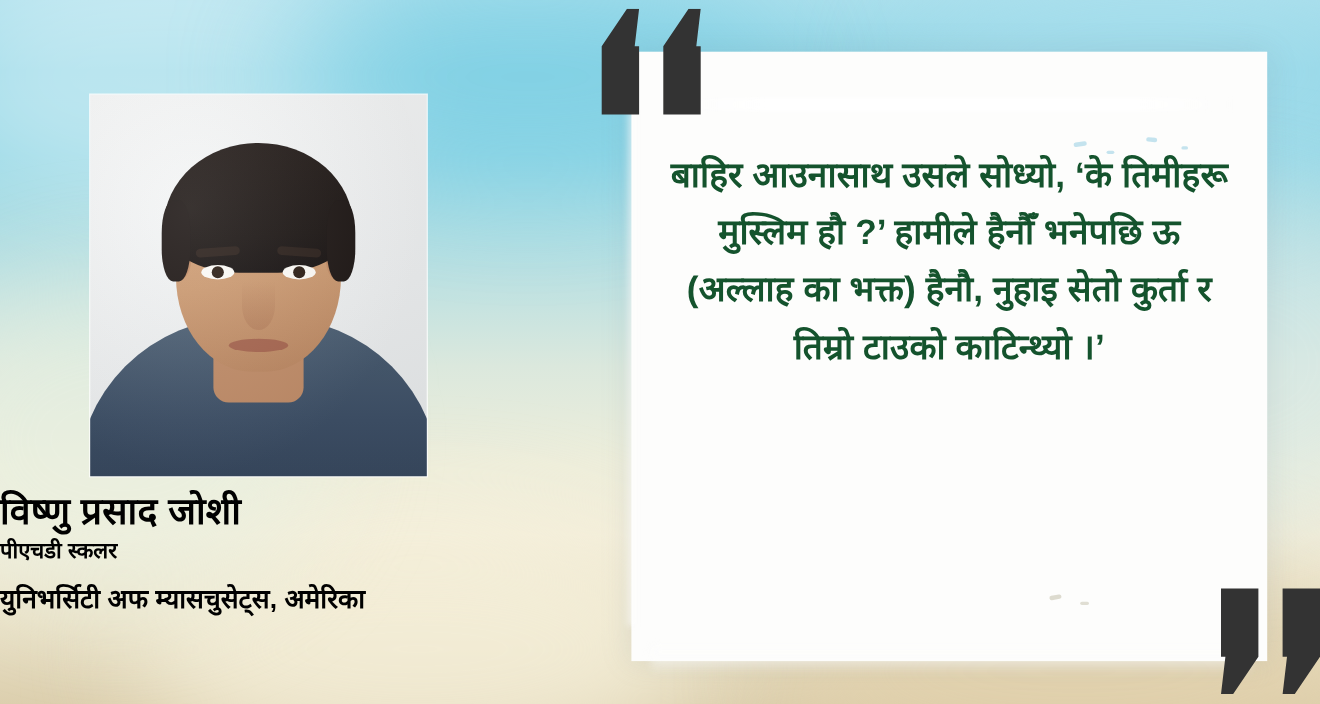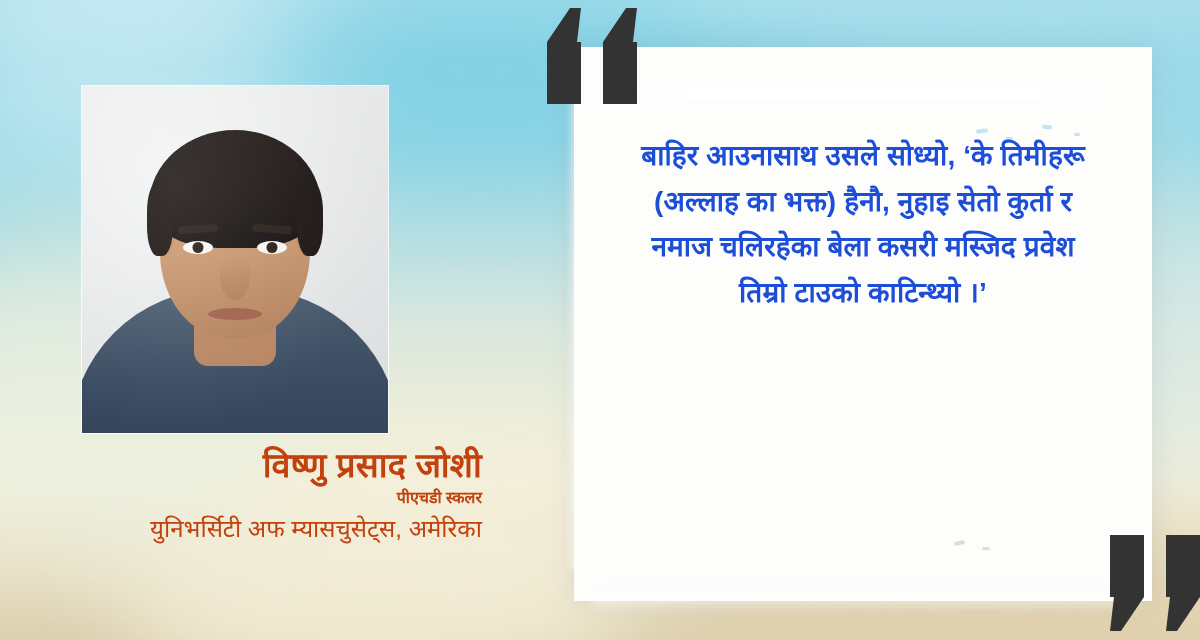--- a/index.html
+++ b/index.html
@@ -181,45 +181,45 @@
   }
   .ph-shadow {
     position: absolute;
     inset: 0;
     background: radial-gradient(ellipse at 30% 30%, rgba(255,255,255,.12), rgba(0,0,0,.05) 70%);
   }
 
   
   .caption {
     position: absolute;
-    left: 12px;
+    left: 0;
     top: 445px;
     width: 470px;
-    text-align: right;
-    color: #c2410c;
+    text-align: left;
+    color: #000000;
   }
   .cap-name {
     font-size: 34px;
     font-weight: 700;
     line-height: 1.22;
     letter-spacing: .2px;
     white-space: nowrap;
   }
   .cap-role {
-    font-size: 16px;
+    font-size: 20px;
     font-weight: 700;
     line-height: 1.3;
     margin-top: 2px;
     white-space: nowrap;
   }
   .cap-affil {
     font-size: 24px;
-    font-weight: 400;
+    font-weight: 700;
     line-height: 1.3;
-    margin-top: 4px;
+    margin-top: 16px;
     white-space: nowrap;
   }
 
   
   .quote-card {
     position: absolute;
     left: 574px;
     top: 47px;
     width: 578px;
     height: 554px;
@@ -269,22 +269,22 @@
   .fl4 { left: 500px; top: 86px;  width: 6px;  height: 3px; }
   .fl5 { left: 380px; top: 494px; width: 11px; height: 4px; background: rgba(200,196,176,.6); transform: rotate(-10deg); }
   .fl6 { left: 408px; top: 500px; width: 8px;  height: 3px; background: rgba(200,196,176,.55); }
 
   .quote-text {
     position: absolute;
     left: 14px;
     top: 86px;
     width: 550px;
     text-align: center;
-    color: #1d4ed8;
-    font-size: 28px;
+    color: #14532d;
+    font-size: 32px;
     font-weight: 700;
     line-height: 1.63;
     letter-spacing: .1px;
   }
   .quote-text .ln { display: block; white-space: nowrap; }
 
   
   .qmark {
     position: absolute;
     pointer-events: none;
@@ -338,22 +338,22 @@
     <div class="card-wash"></div>
     <div class="card-fleck fl1"></div>
     <div class="card-fleck fl2"></div>
     <div class="card-fleck fl3"></div>
     <div class="card-fleck fl4"></div>
     <div class="card-fleck fl5"></div>
     <div class="card-fleck fl6"></div>
 
     <div class="quote-text">
       <span class="ln">बाहिर आउनासाथ उसले सोध्यो, ‘के तिमीहरू</span>
+      <span class="ln">मुस्लिम हौ ?’ हामीले हैनौँ भनेपछि ऊ</span>
       <span class="ln">(अल्लाह का भक्त) हैनौ, नुहाइ सेतो कुर्ता र</span>
-      <span class="ln">नमाज चलिरहेका बेला कसरी मस्जिद प्रवेश</span>
       <span class="ln">तिम्रो टाउको काटिन्थ्यो ।’</span>
     </div>
   </div>
 
   <div class="qmark qmark-open">
     <svg viewBox="0 0 126 104" xmlns="http://www.w3.org/2000/svg" aria-hidden="true">
       <path d="M10 34 L33 0 L44 0 L40 34 L44 34 L44 96 L10 96 Z" fill="#333333"></path>
       <path d="M66 34 L89 0 L100 0 L96 34 L100 34 L100 96 L66 96 Z" fill="#333333"></path>
     </svg>
   </div>

